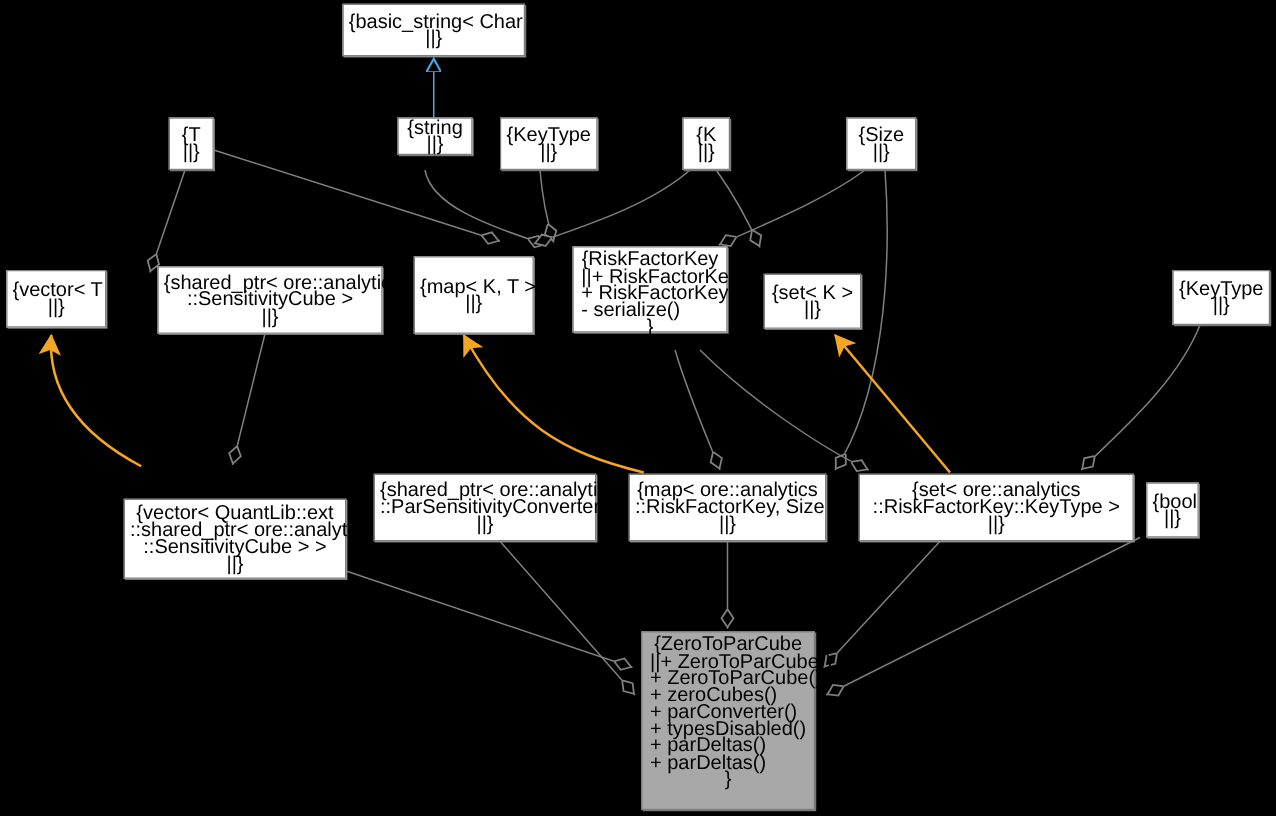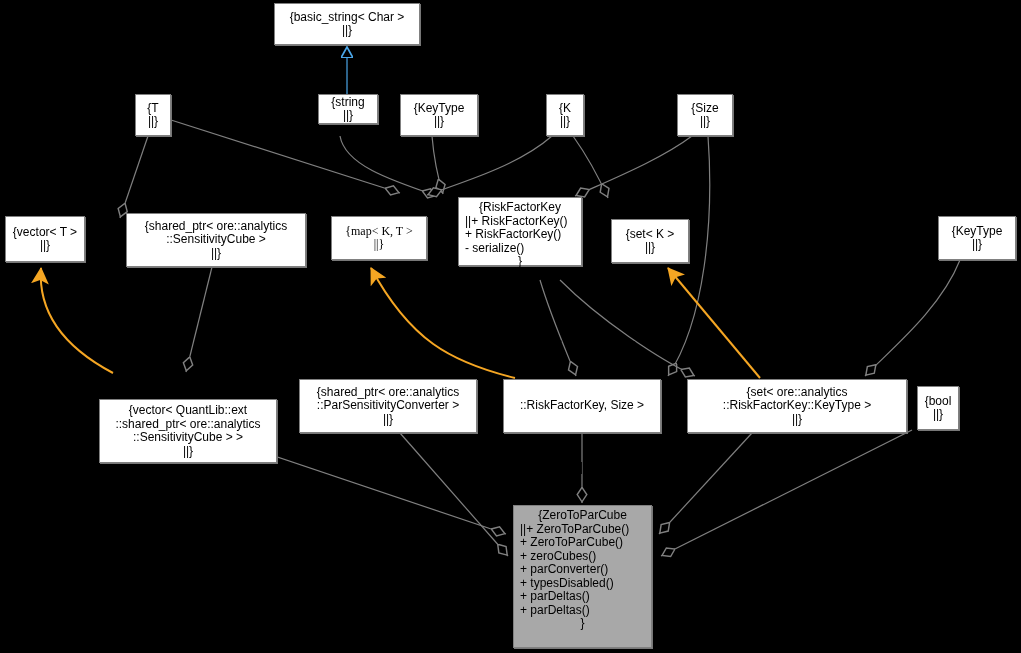--- a/index.html
+++ b/index.html
@@ -32,21 +32,21 @@
     position: absolute;
     box-sizing: border-box;
     background: #ffffff;
     border: 1px solid #808080;
     box-shadow: 1px 1px 0 0 #777777;
     display: flex;
     flex-direction: column;
     align-items: center;
     justify-content: center;
     color: #000000;
-    font-size: 12px;
+    font-size: 16px;
     line-height: 13.5px;
     text-align: center;
     padding: 2px 4px;
     white-space: pre;
   }
   .uml-node.highlight {
     background: #a8a8a8;
   }
   .uml-node .node-text {
     display: block;
@@ -111,24 +111,24 @@
     </svg>
   <div id="node-layer">
       <div class="uml-node" style="left: 274px; top: 3px; width: 146px; height: 42px;"><span class="node-text">{basic_string&lt; Char &gt;</span><span class="node-text">||}</span></div>
       <div class="uml-node" style="left: 135px; top: 94px; width: 36px; height: 42px;"><span class="node-text">{T</span><span class="node-text">||}</span></div>
       <div class="uml-node" style="left: 318px; top: 94px; width: 60px; height: 30px;"><span class="node-text">{string</span><span class="node-text">||}</span></div>
       <div class="uml-node" style="left: 400px; top: 94px; width: 78px; height: 42px;"><span class="node-text">{KeyType</span><span class="node-text">||}</span></div>
       <div class="uml-node" style="left: 546px; top: 94px; width: 38px; height: 42px;"><span class="node-text">{K</span><span class="node-text">||}</span></div>
       <div class="uml-node" style="left: 677px; top: 94px; width: 56px; height: 42px;"><span class="node-text">{Size</span><span class="node-text">||}</span></div>
       <div class="uml-node" style="left: 5px; top: 216px; width: 80px; height: 46px;"><span class="node-text">{vector&lt; T &gt;</span><span class="node-text">||}</span></div>
       <div class="uml-node" style="left: 126px; top: 213px; width: 180px; height: 54px;"><span class="node-text">{shared_ptr&lt; ore::analytics</span><span class="node-text">::SensitivityCube &gt;</span><span class="node-text">||}</span></div>
-      <div class="uml-node" style="left: 331px; top: 216px; width: 96px; height: 44px; font-family: Liberation Serif, serif;"><span class="node-text">{map&lt; K, T &gt;</span><span class="node-text">||}</span></div>
+      <div class="uml-node" style="left: 331px; top: 205px; width: 96px; height: 62px;"><span class="node-text">{map&lt; K, T &gt;</span><span class="node-text">||}</span></div>
       <div class="uml-node member-list" style="left: 458px; top: 197px; width: 124px; height: 69px;"><span class="node-text node-title">{RiskFactorKey</span><span class="node-text node-member">||+ RiskFactorKey()</span><span class="node-text node-member">+ RiskFactorKey()</span><span class="node-text node-member">- serialize()</span><span class="node-text node-close">}</span></div>
       <div class="uml-node" style="left: 611px; top: 219px; width: 78px; height: 44px;"><span class="node-text">{set&lt; K &gt;</span><span class="node-text">||}</span></div>
       <div class="uml-node" style="left: 938px; top: 216px; width: 78px; height: 44px;"><span class="node-text">{KeyType</span><span class="node-text">||}</span></div>
       <div class="uml-node" style="left: 99px; top: 373px; width: 178px; height: 64px; margin-top: 26px;"><span class="node-text">{vector&lt; QuantLib::ext</span><span class="node-text">::shared_ptr&lt; ore::analytics</span><span class="node-text">::SensitivityCube &gt; &gt;</span><span class="node-text">||}</span></div>
       <div class="uml-node" style="left: 299px; top: 379px; width: 178px; height: 54px;"><span class="node-text">{shared_ptr&lt; ore::analytics</span><span class="node-text">::ParSensitivityConverter &gt;</span><span class="node-text">||}</span></div>
-      <div class="uml-node" style="left: 503px; top: 379px; width: 158px; height: 54px; gap: 48px;"><span class="node-text">{map&lt; ore::analytics</span><span class="node-text">::RiskFactorKey, Size &gt;</span><span class="node-text">||}</span></div>
+      <div class="uml-node" style="left: 503px; top: 379px; width: 158px; height: 54px;"><span class="node-text">{map&lt; ore::analytics</span><span class="node-text">::RiskFactorKey, Size &gt;</span><span class="node-text">||}</span></div>
       <div class="uml-node" style="left: 687px; top: 379px; width: 220px; height: 54px;"><span class="node-text">{set&lt; ore::analytics</span><span class="node-text">::RiskFactorKey::KeyType &gt;</span><span class="node-text">||}</span></div>
       <div class="uml-node" style="left: 902px; top: 386px; width: 42px; height: 44px; margin-left: 15px;"><span class="node-text">{bool</span><span class="node-text">||}</span></div>
       <div class="uml-node highlight member-list" style="left: 513px; top: 505px; width: 139px; height: 143px;"><span class="node-text node-title">{ZeroToParCube</span><span class="node-text node-member">||+ ZeroToParCube()</span><span class="node-text node-member">+ ZeroToParCube()</span><span class="node-text node-member">+ zeroCubes()</span><span class="node-text node-member">+ parConverter()</span><span class="node-text node-member">+ typesDisabled()</span><span class="node-text node-member">+ parDeltas()</span><span class="node-text node-member">+ parDeltas()</span><span class="node-text node-close">}</span></div>
     </div>
 </div>
 
 </body></html>

